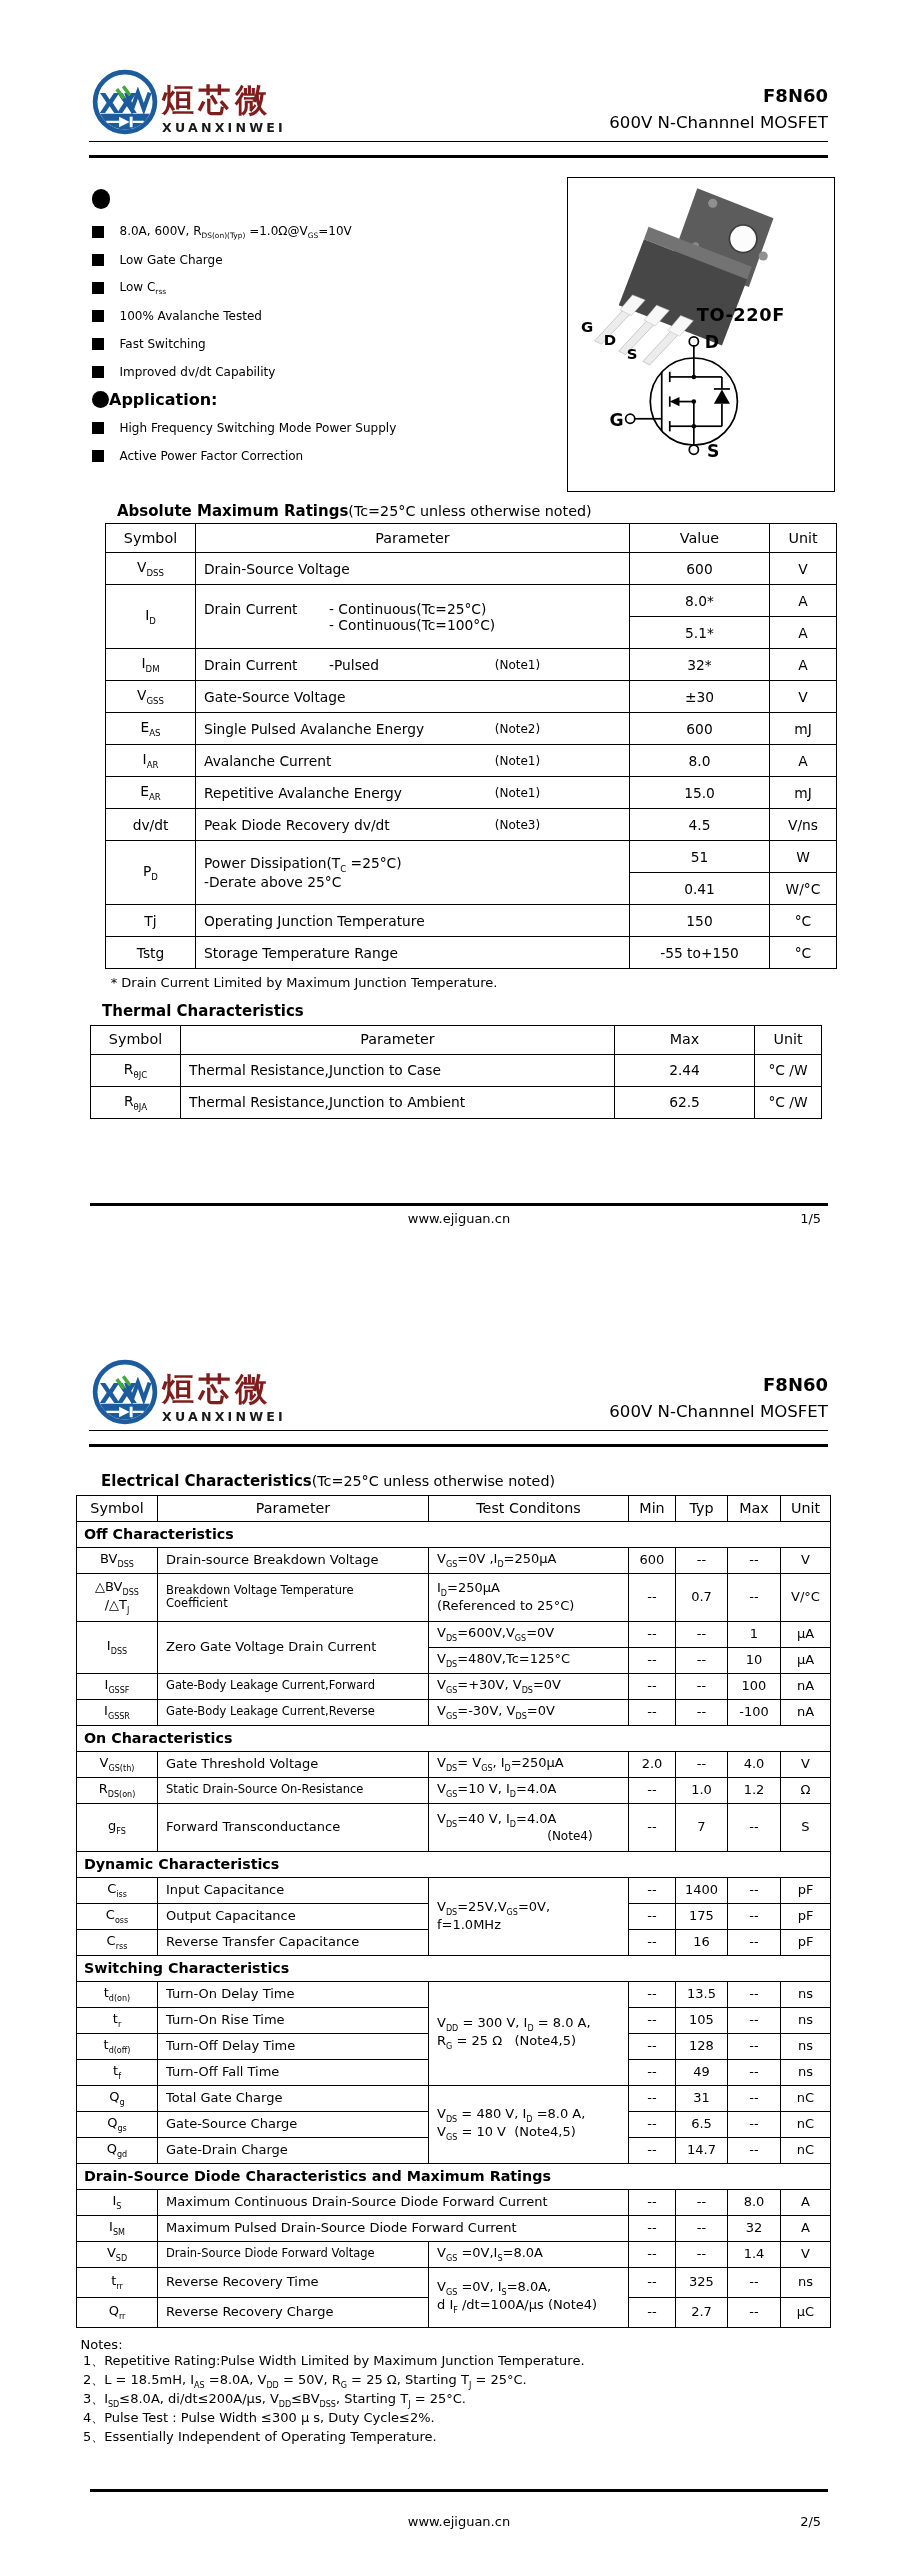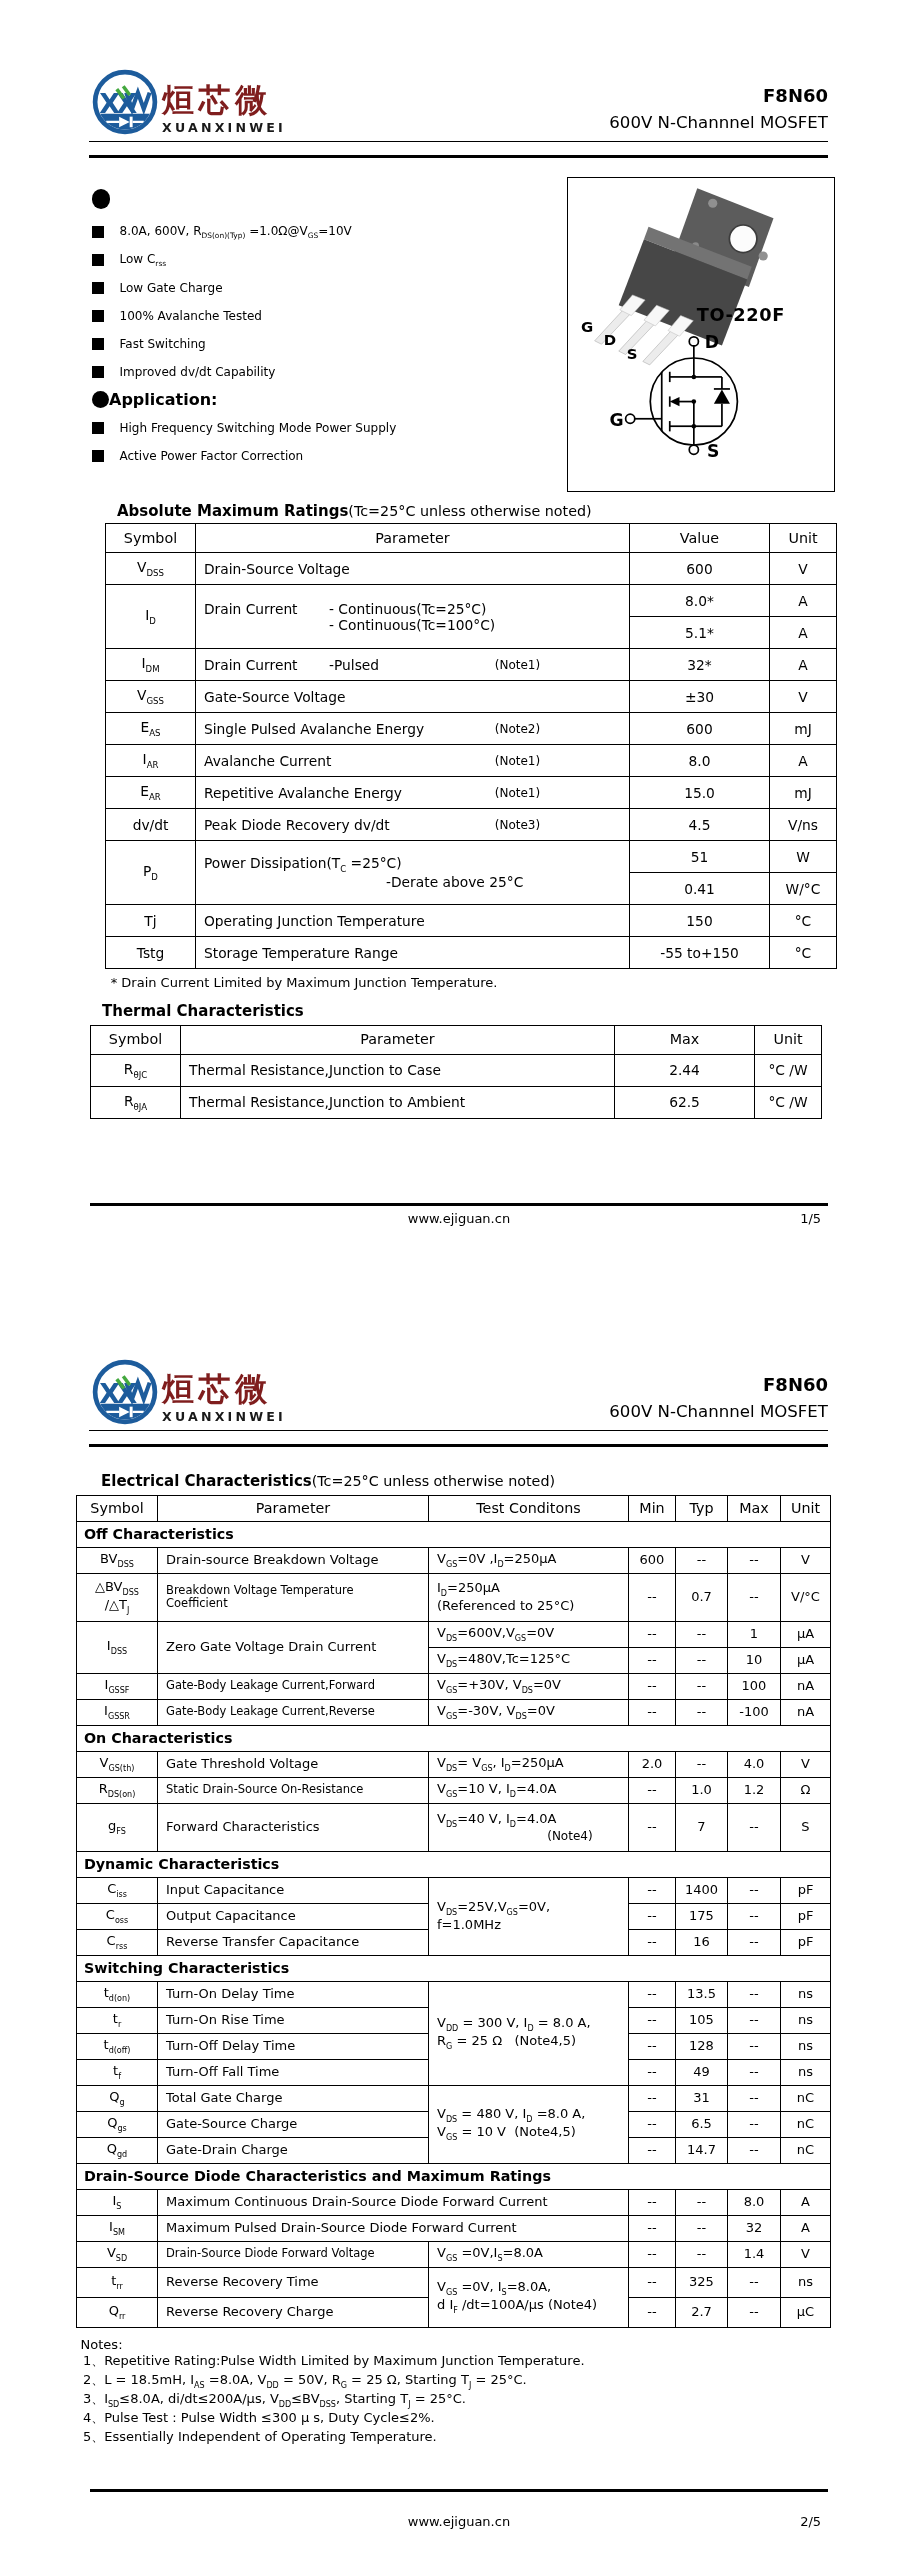--- a/index.html
+++ b/index.html
@@ -34,21 +34,21 @@
   table.dt tr.head td{border-bottom:1.7px solid #000;font-size:14.3px;}
   table.dt td.section{border-top:1.7px solid #000;border-bottom:1.7px solid #000;text-align:left;
      font-weight:bold;font-size:14.3px;padding-left:6.9px;}
   table.dt td.pl{text-align:left;padding-left:8px;}
   table.dt td.sm{font-size:11.5px;}
   table.dt td.rel{position:relative;}
   sub{font-size:62%;letter-spacing:0;}
   .noteabs{position:absolute;left:69%;top:50%;transform:translateY(-50%);font-size:12px;}
   .w1{display:inline-block;width:125px;}
   .ind1{margin-left:125px;}
-  .ind2{margin-left:182px;}
+  .ind2{}
   .tr2{text-align:right;padding-right:32px;font-size:12px;}
   .nsm{font-size:13px;}
   
   .notes{margin-top:9.2px;font-size:13px;}
   .notes .nhead{padding-left:4.6px;}
   .note-line{height:19px;display:flex;align-items:center;}
   .note-line .ftext{font-size:13px;}
   .notes .note-line{padding-left:6.9px;}
   
   .f-text{position:relative;font-size:13px;height:16px;}
@@ -91,25 +91,25 @@
 
   <div class="abs" style="left:92px;top:187px;width:470px">
     <div class="bigdot" style="margin-top:2.3px"></div>
     <div style="margin-top:9.2px">
         <div class="feat">
           <span class="sq"></span>
           <span class="ftext">8.0A, 600V, R<sub>DS(on)(Typ)</sub> =1.0Ω@V<sub>GS</sub>=10V</span>
         </div>
         <div class="feat">
           <span class="sq"></span>
+          <span class="ftext">Low Gate Charge</span>
+        </div>
+        <div class="feat">
+          <span class="sq"></span>
           <span class="ftext">Low C<sub>rss</sub></span>
-        </div>
-        <div class="feat">
-          <span class="sq"></span>
-          <span class="ftext">Low Gate Charge</span>
         </div>
         <div class="feat">
           <span class="sq"></span>
           <span class="ftext">100% Avalanche Tested</span>
         </div>
         <div class="feat">
           <span class="sq"></span>
           <span class="ftext">Fast Switching</span>
         </div>
         <div class="feat">
@@ -463,21 +463,21 @@
               <td>R<sub>DS(on)</sub></td>
               <td class="pl sm">Static Drain-Source On-Resistance</td>
               <td class="pl">V<sub>GS</sub>=10 V, I<sub>D</sub>=4.0A</td>
               <td>--</td>
               <td>1.0</td>
               <td>1.2</td>
               <td>Ω</td>
             </tr>
             <tr style="height: 48px;">
               <td>g<sub>FS</sub></td>
-              <td class="pl">Forward Characteristics</td>
+              <td class="pl">Forward Transconductance</td>
               <td class="pl">V<sub>DS</sub>=40 V, I<sub>D</sub>=4.0A<div class="tr2">(Note4)</div></td>
               <td>--</td>
               <td>7</td>
               <td>--</td>
               <td>S</td>
             </tr>
             <tr style="height: 26px;">
               <td colspan="7" class="section">Dynamic Characteristics</td>
             </tr>
             <tr style="height: 26px;">

